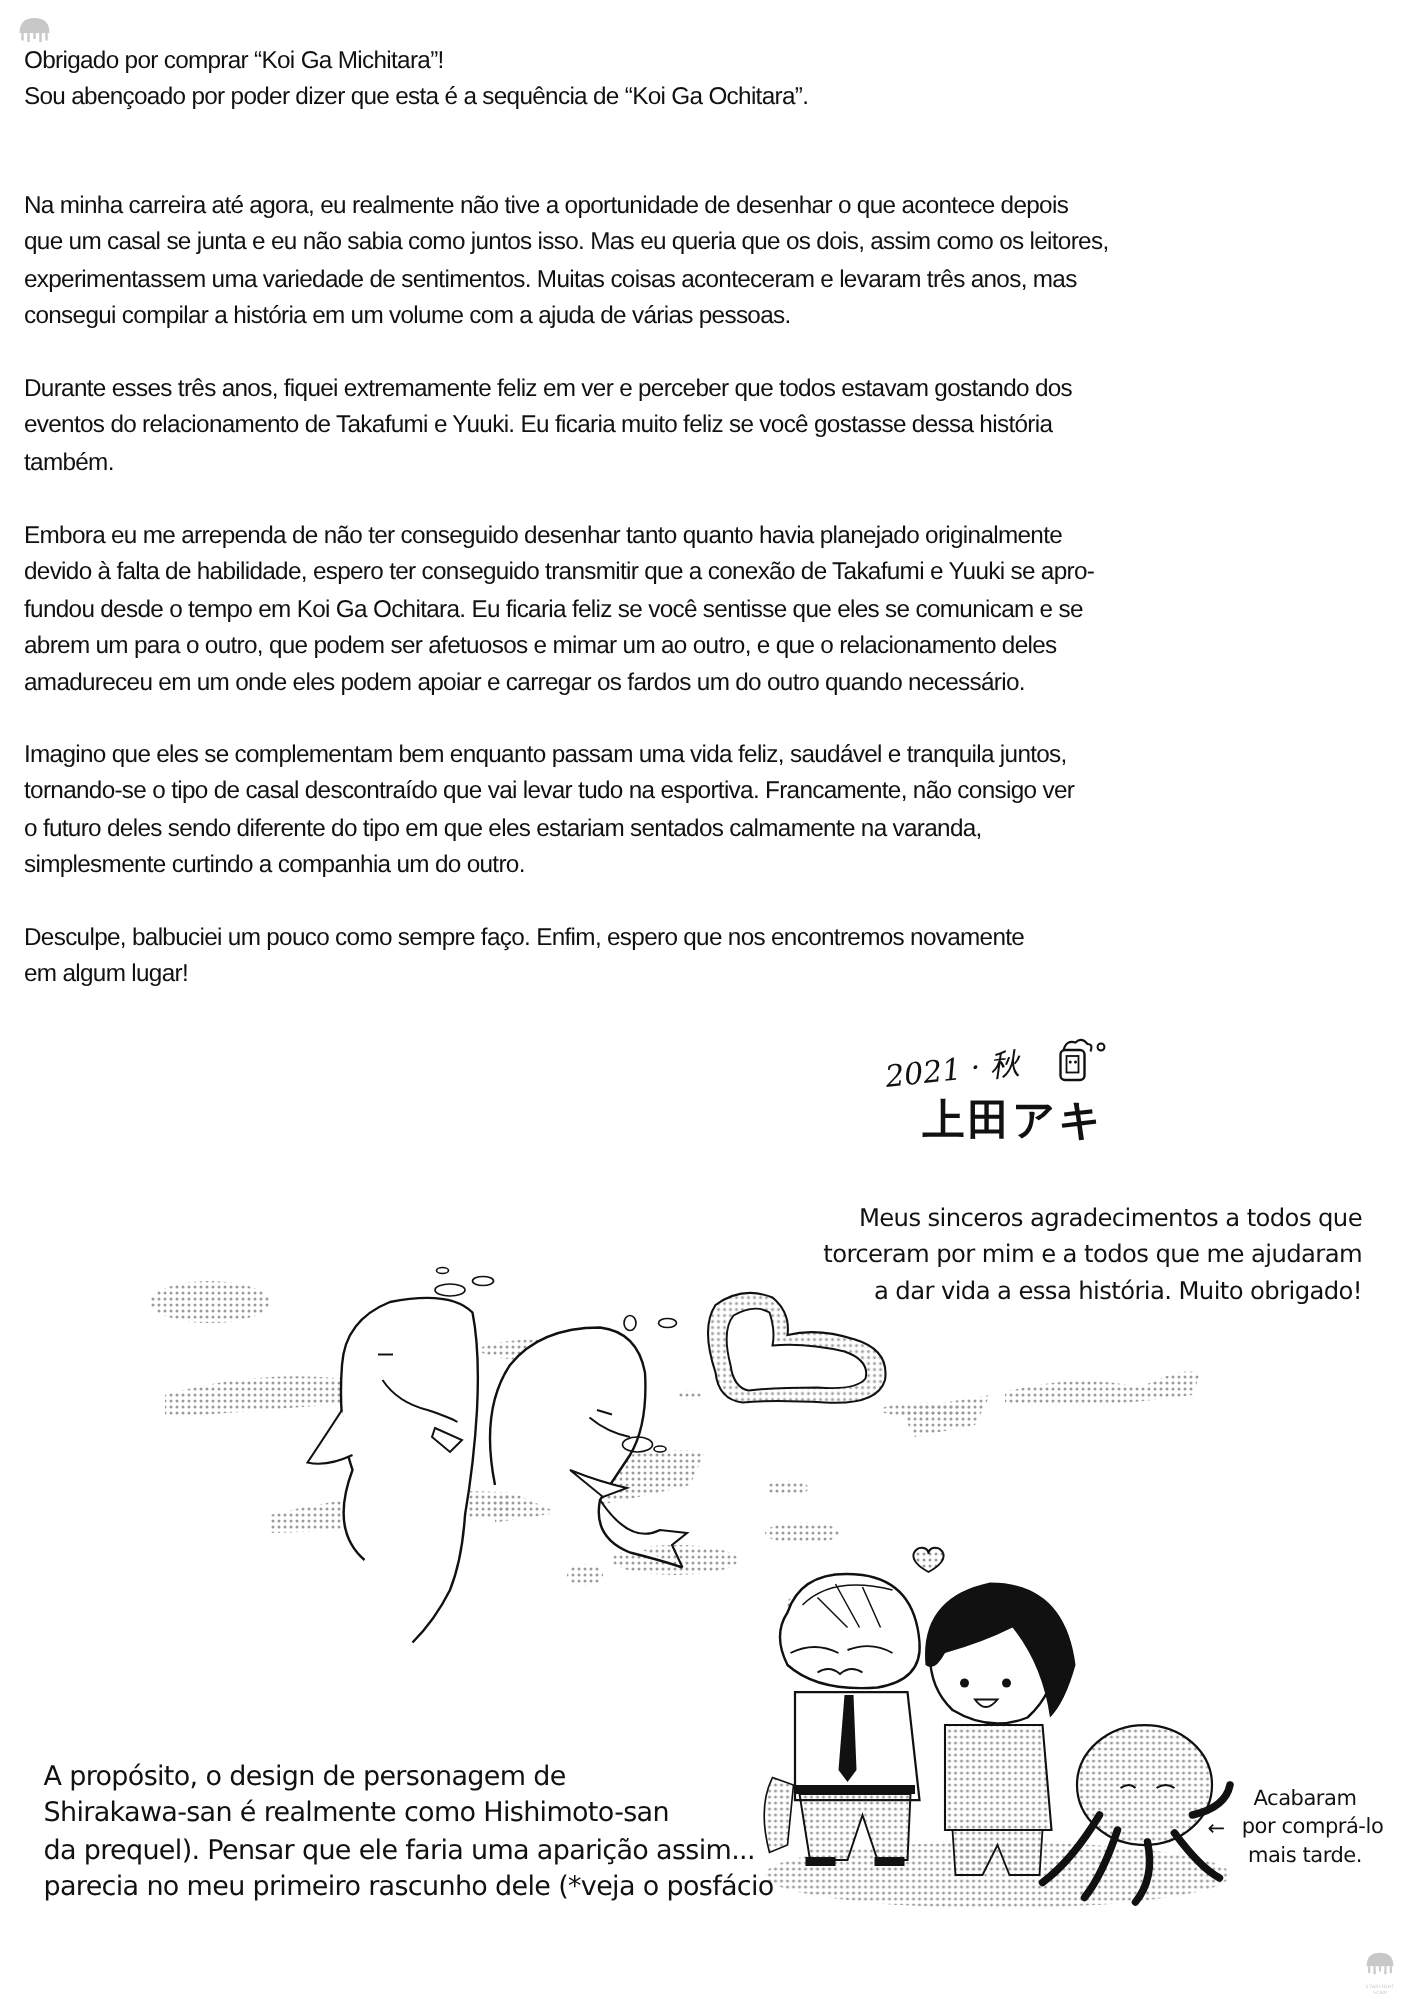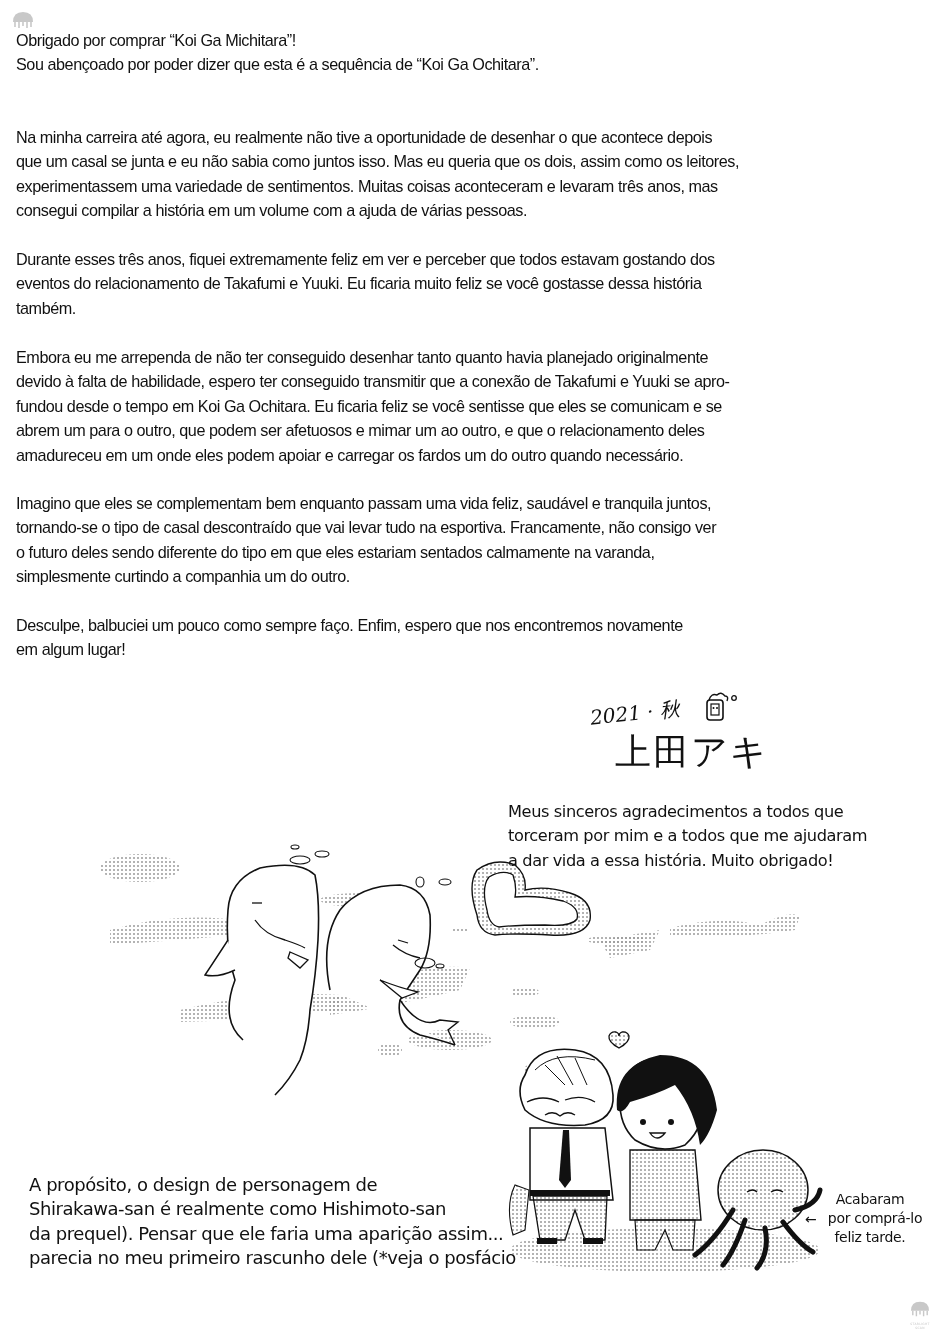--- a/index.html
+++ b/index.html
@@ -4,21 +4,21 @@
   <style>
     html, body { margin: 0; padding: 0; background: #ffffff; }
     body { width: 940px; height: 1337px; position: relative; overflow: hidden;
            font-family: "DejaVu Sans", sans-serif; color: #111111; }
     .wm { position: absolute; }
     .para { position: absolute; left: 16px; width: 915px; margin: 0;
             font-size: 16.2px; line-height: 24.4px; letter-spacing: -0.45px;
             font-family: Liberation Sans, sans-serif; font-weight: normal; }
     .line { display: block; white-space: nowrap; }
     .sig { position: absolute; left: 585px; top: 690px; width: 200px; height: 80px; }
-    .thanks { position: absolute; left: 508px; top: 800px; width: 400px; text-align: left;
+    .thanks { position: absolute; left: 508px; top: 800px; width: 400px; text-align: right;
               font-size: 16.2px; line-height: 24.4px; letter-spacing: -0.4px; }
     .note { position: absolute; left: 18px; top: 1173px; width: 480px;
             font-size: 18px; line-height: 24.4px; letter-spacing: -0.45px; margin-left: 11px; }
     .arrow-note { position: absolute; left: 800px; top: 1190px; width: 140px; text-align: center;
                   font-size: 14px; line-height: 19px; letter-spacing: -0.3px; }
     .arrow-note .arrow { position: absolute; left: 5px; top: 20px; font-size: 14px; }
     svg.art { position: absolute; }
   </style>
 </head>
 <body>
@@ -64,21 +64,21 @@
 <div class="sig">
   <span style="position:absolute;left:5px;top:10px;font-size:20px;font-style:italic;transform:rotate(-6deg);font-family:'DejaVu Serif',serif;">2021 · 秋</span>
   <svg style="position:absolute;left:118px;top:0px" width="40" height="34" viewBox="0 0 40 34">
     <rect x="4" y="10" width="16" height="20" rx="3" fill="none" stroke="#111" stroke-width="1.6"></rect>
     <rect x="8" y="14" width="8" height="11" fill="none" stroke="#111" stroke-width="1.2"></rect>
     <circle cx="10.5" cy="18" r="1" fill="#111"></circle>
       <circle cx="14" cy="18" r="1" fill="#111"></circle>
     <path d="M6 10 Q8 3 14 5 Q18 1 22 6 Q26 6 24 11" fill="none" stroke="#111" stroke-width="1.4"></path>
     <circle cx="31" cy="8" r="2.3" fill="none" stroke="#111" stroke-width="1.3"></circle>
   </svg>
-  <span style="position:absolute;left:30px;top:38px;font-size:36px;font-family:'DejaVu Sans',sans-serif;font-weight:400;letter-spacing:2px;">上田アキ</span>
+  <span style="position:absolute;left:30px;top:38px;font-size:28px;font-family:'DejaVu Sans',sans-serif;font-weight:700;letter-spacing:2px;">上田アキ</span>
 </div>
 
 <div class="thanks">
   <span class="line">Meus sinceros agradecimentos a todos que</span>
   <span class="line">torceram por mim e a todos que me ajudaram</span>
   <span class="line">a dar vida a essa história. Muito obrigado!</span>
 </div>
 
 <svg class="art" style="left:0;top:800px" width="940" height="300" viewBox="0 0 940 300">
   <defs>
@@ -174,21 +174,21 @@
   <span class="line">A propósito, o design de personagem de</span>
   <span class="line">Shirakawa-san é realmente como Hishimoto-san</span>
   <span class="line">da prequel). Pensar que ele faria uma aparição assim...</span>
   <span class="line">parecia no meu primeiro rascunho dele (*veja o posfácio</span>
 </div>
 
 <div class="arrow-note">
   <span class="arrow">←</span>
   <span class="line">Acabaram</span>
   <span class="line" style="padding-left:10px">por comprá-lo</span>
-  <span class="line">feliz tarde.</span>
+  <span class="line">mais tarde.</span>
 </div>
 
 <div style="position:absolute;left:905px;top:1300px;width:30px;text-align:center;">
   <svg width="20" height="18" viewBox="0 0 22 20">
     <path d="M1 12 Q1 2 11 2 Q21 2 21 12 Z" fill="#c8c8c8"></path>
     <path d="M3 12 v5 M7 12 v6 M11 12 v4 M15 12 v6 M19 12 v5" stroke="#c8c8c8" stroke-width="1.6"></path>
   </svg>
   <div style="font-size:3px;color:#c8c8c8;letter-spacing:0.3px;line-height:4px;">STARLIGHT SCAN</div>
 </div>
 

